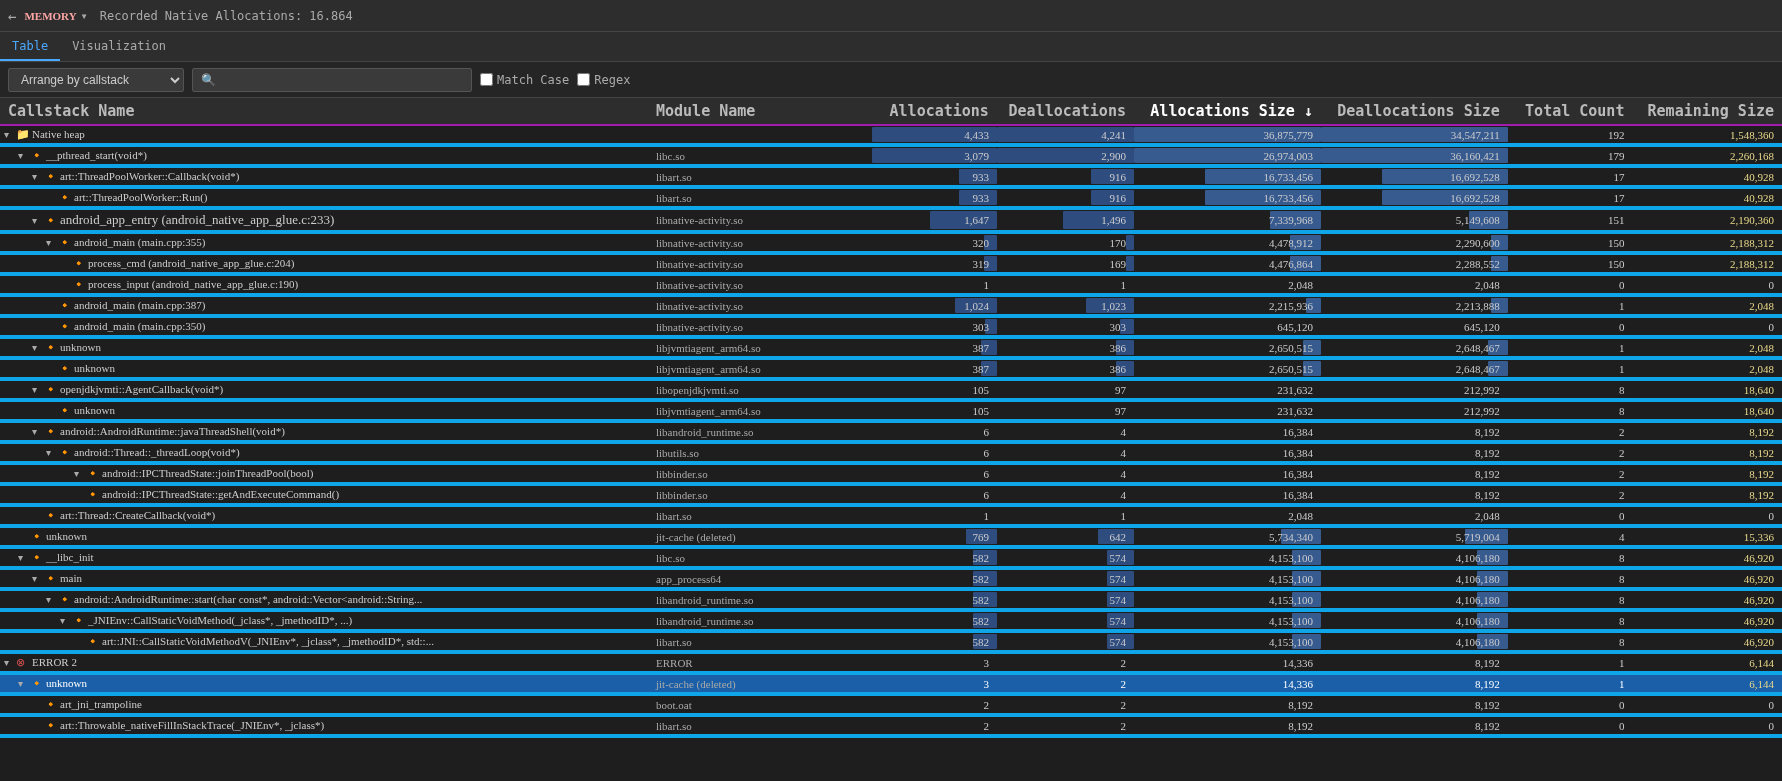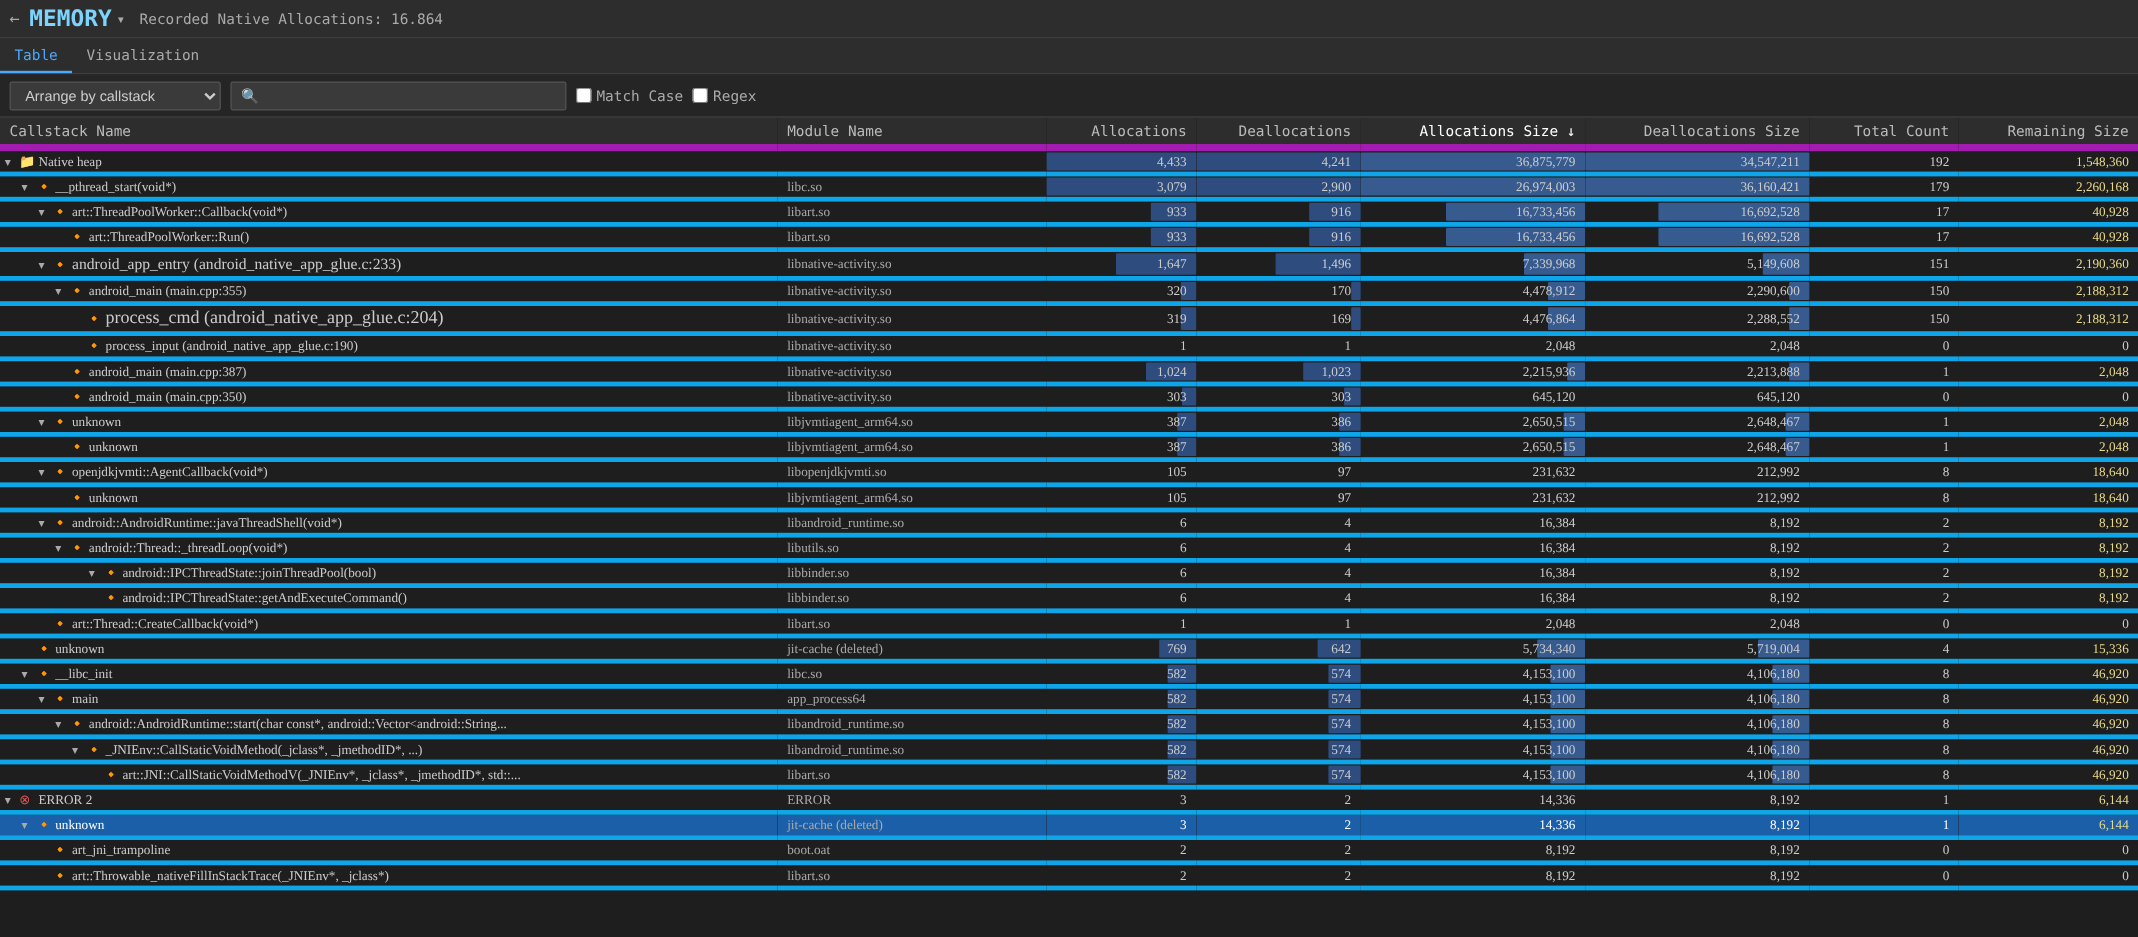--- a/index.html
+++ b/index.html
@@ -21,24 +21,25 @@
       height: 32px;
       border-bottom: 1px solid #444;
     }
     .back-arrow {
       color: #aaa;
       font-size: 14px;
       margin-right: 8px;
       cursor: pointer;
     }
     .memory-label {
-      color: #7dd3fc;
+      color: #fca5a5;
       font-weight: bold;
-      font-size: 19px;
+      font-size: 11px;
       margin-right: 4px;
+      font-family: Liberation Serif, serif;
     }
     .dropdown-arrow {
       color: #aaa;
       margin-right: 12px;
     }
     .recorded-text {
       color: #aaa;
       font-size: 12px;
     }
 
@@ -119,24 +120,24 @@
     }
     thead {
       position: sticky;
       top: 0;
       z-index: 10;
       background: #2d2d2d;
     }
     thead th {
       padding: 4px 8px;
       text-align: right;
-      font-weight: normal;
+      font-weight: bold;
       color: #bbb;
-      font-size: 12px;
-      border-bottom: 6px solid #a21caf;
+      font-size: 15px;
+      border-bottom: 2px solid #a21caf;
       white-space: nowrap;
       cursor: pointer;
       user-select: none;
     }
     thead th.left {
       text-align: left;
     }
     thead th.sorted {
       color: #fff;
     }
@@ -395,21 +396,21 @@
     </td>
     <td class="num bar-cell col-dealloc-size">
       <div class="bar-bg" style="width:9.268492728870287%;background:rgba(80,150,255,0.5);right:0;left:auto;"></div>
       <span class="bar-text">2,290,600</span>
     </td>
     <td class="num col-total">150</td>
     <td class="num col-remaining" style="color:#e8d88a">2,188,312</td>
   </tr>
         <tr>
     <td class="indent-4" style="max-width:520px;">
-      <span class="expand-icon" style="color:transparent;">▶ </span><span class="func-icon" style="font-size:11px;">🔸</span><span style="font-size:15px;">process_cmd (android_native_app_glue.c:204)</span>
+      <span class="expand-icon" style="color:transparent;">▶ </span><span class="func-icon" style="font-size:11px;">🔸</span><span style="font-size:11px;">process_cmd (android_native_app_glue.c:204)</span>
     </td>
     <td style="color:#aaa;font-size:11px;">libnative-activity.so</td>
     <td class="num bar-cell col-alloc">
       <div class="bar-bg" style="width:10.360506658005846%;background:rgba(66,133,244,0.45);right:0;left:auto;"></div>
       <span class="bar-text">319</span>
     </td>
     <td class="num bar-cell col-dealloc">
       <div class="bar-bg" style="width:5.827586206896552%;background:rgba(66,133,244,0.45);right:0;left:auto;"></div>
       <span class="bar-text">169</span>
     </td>

